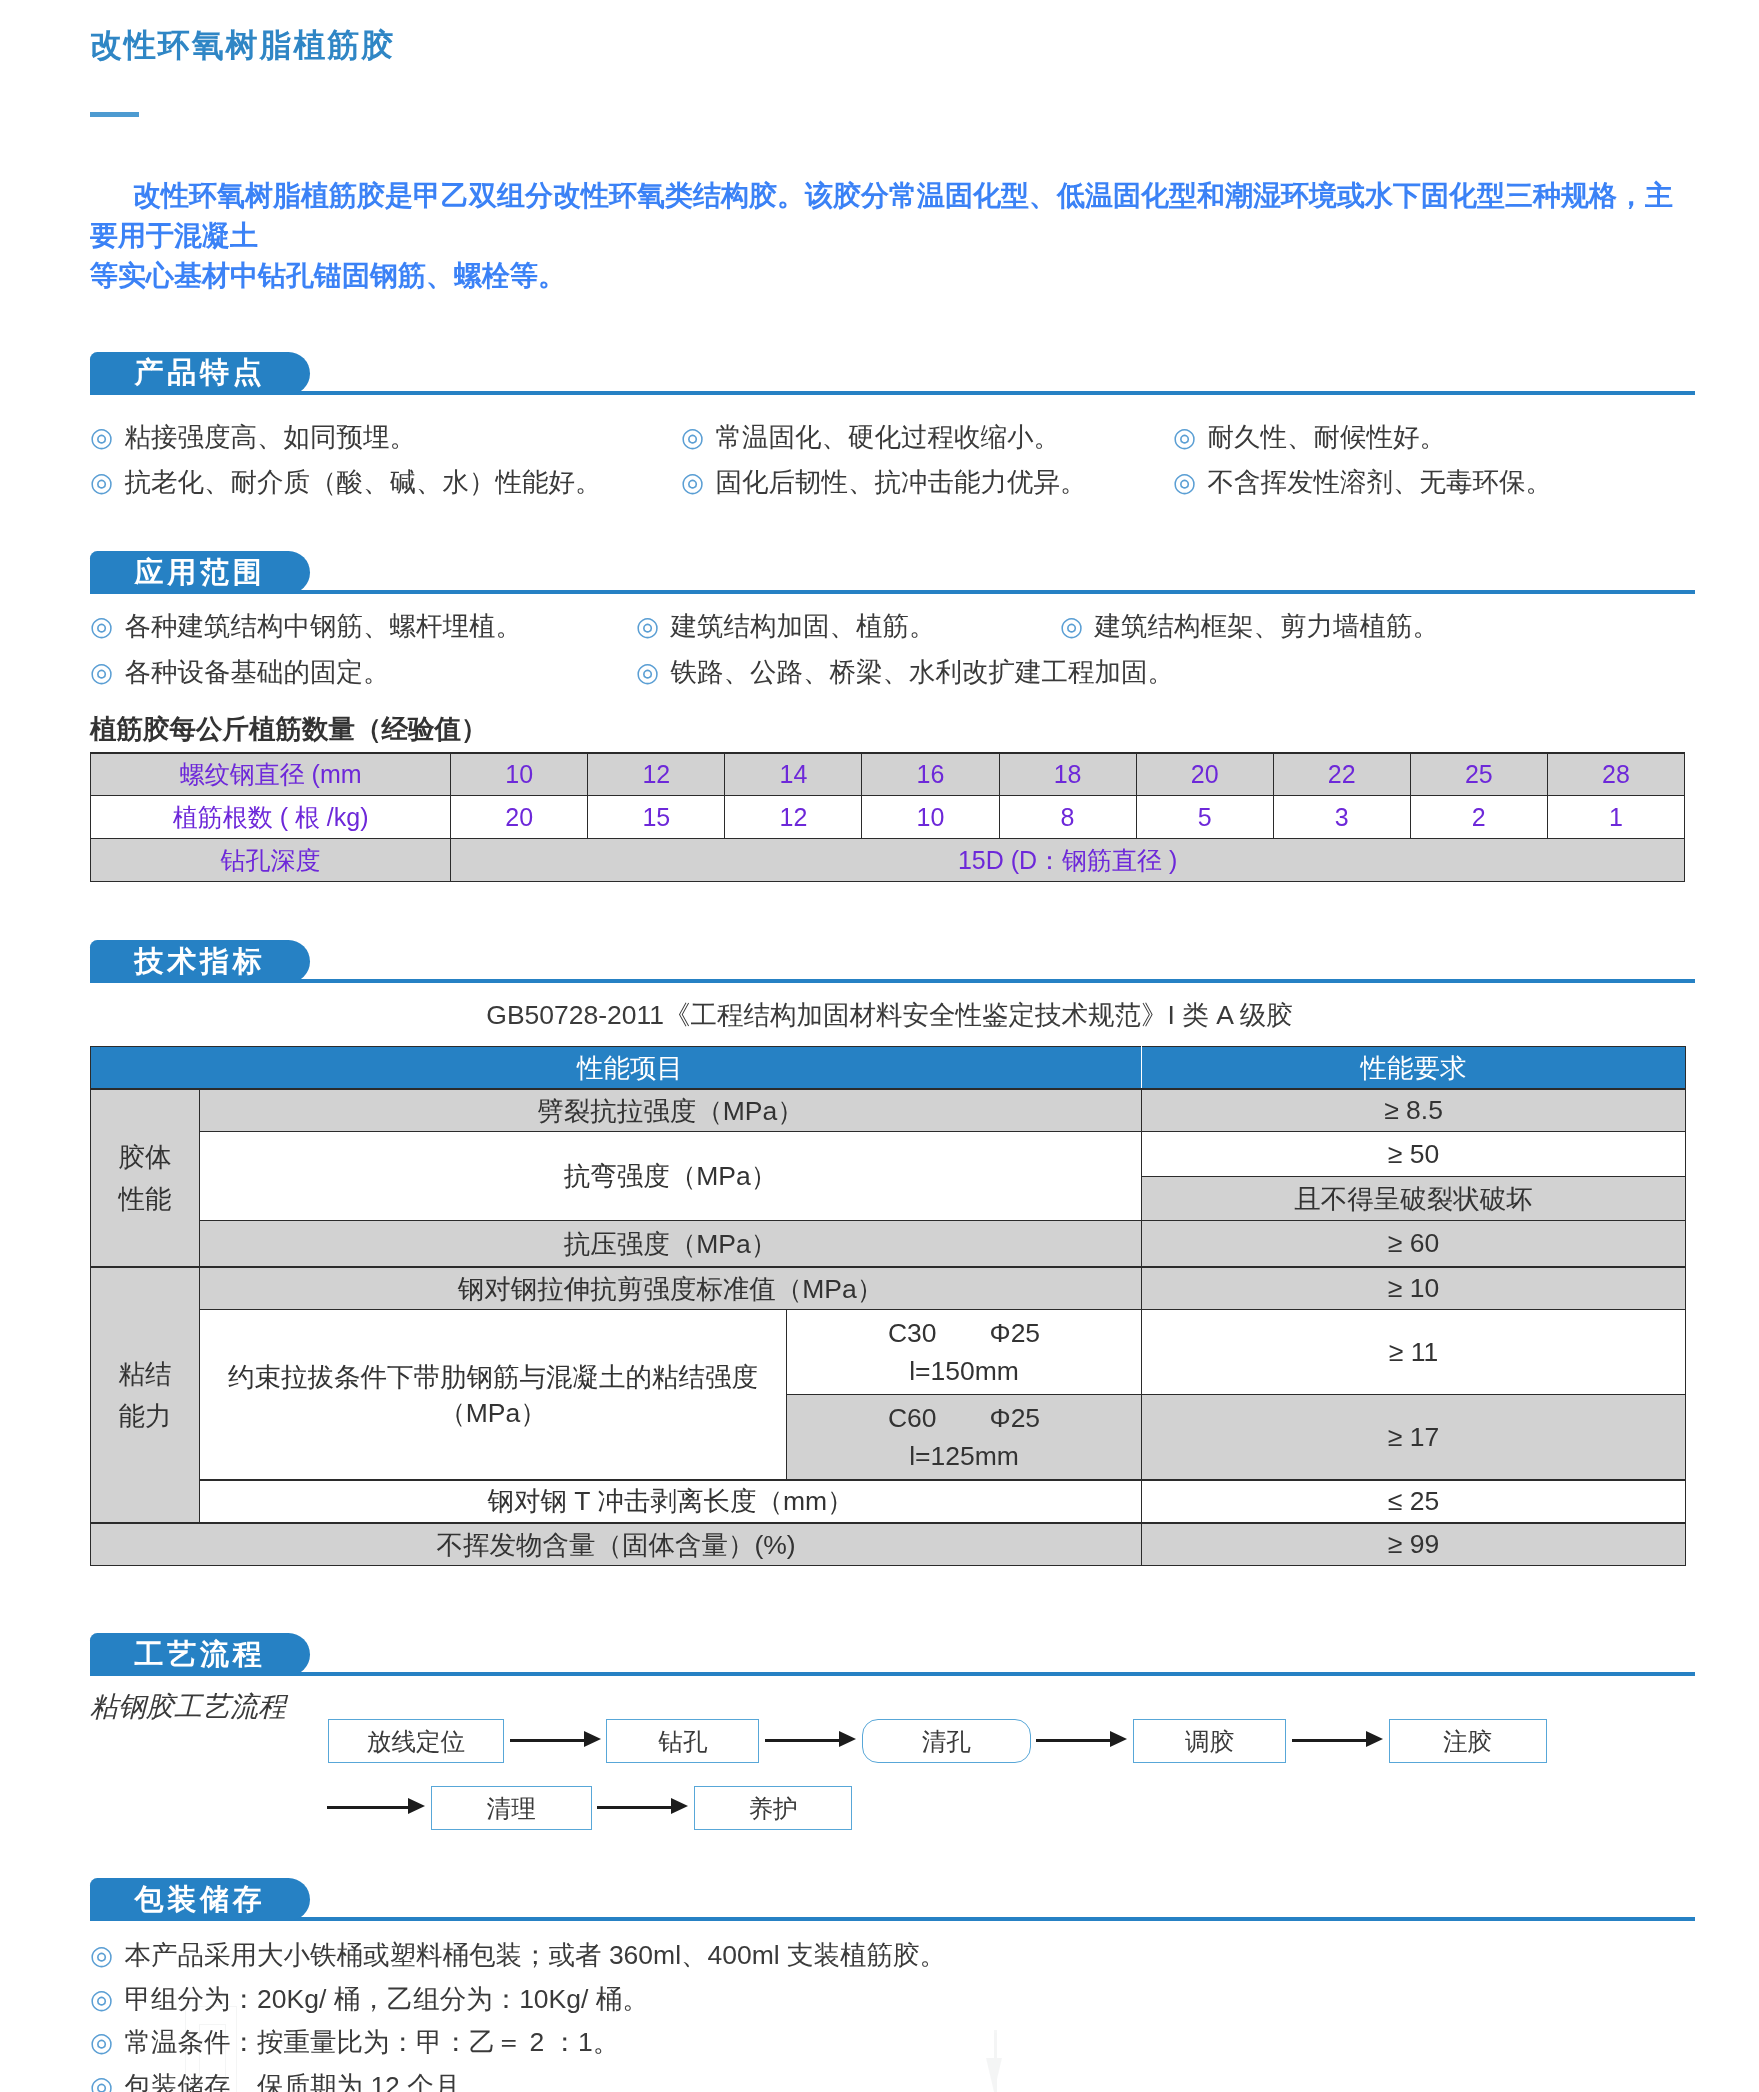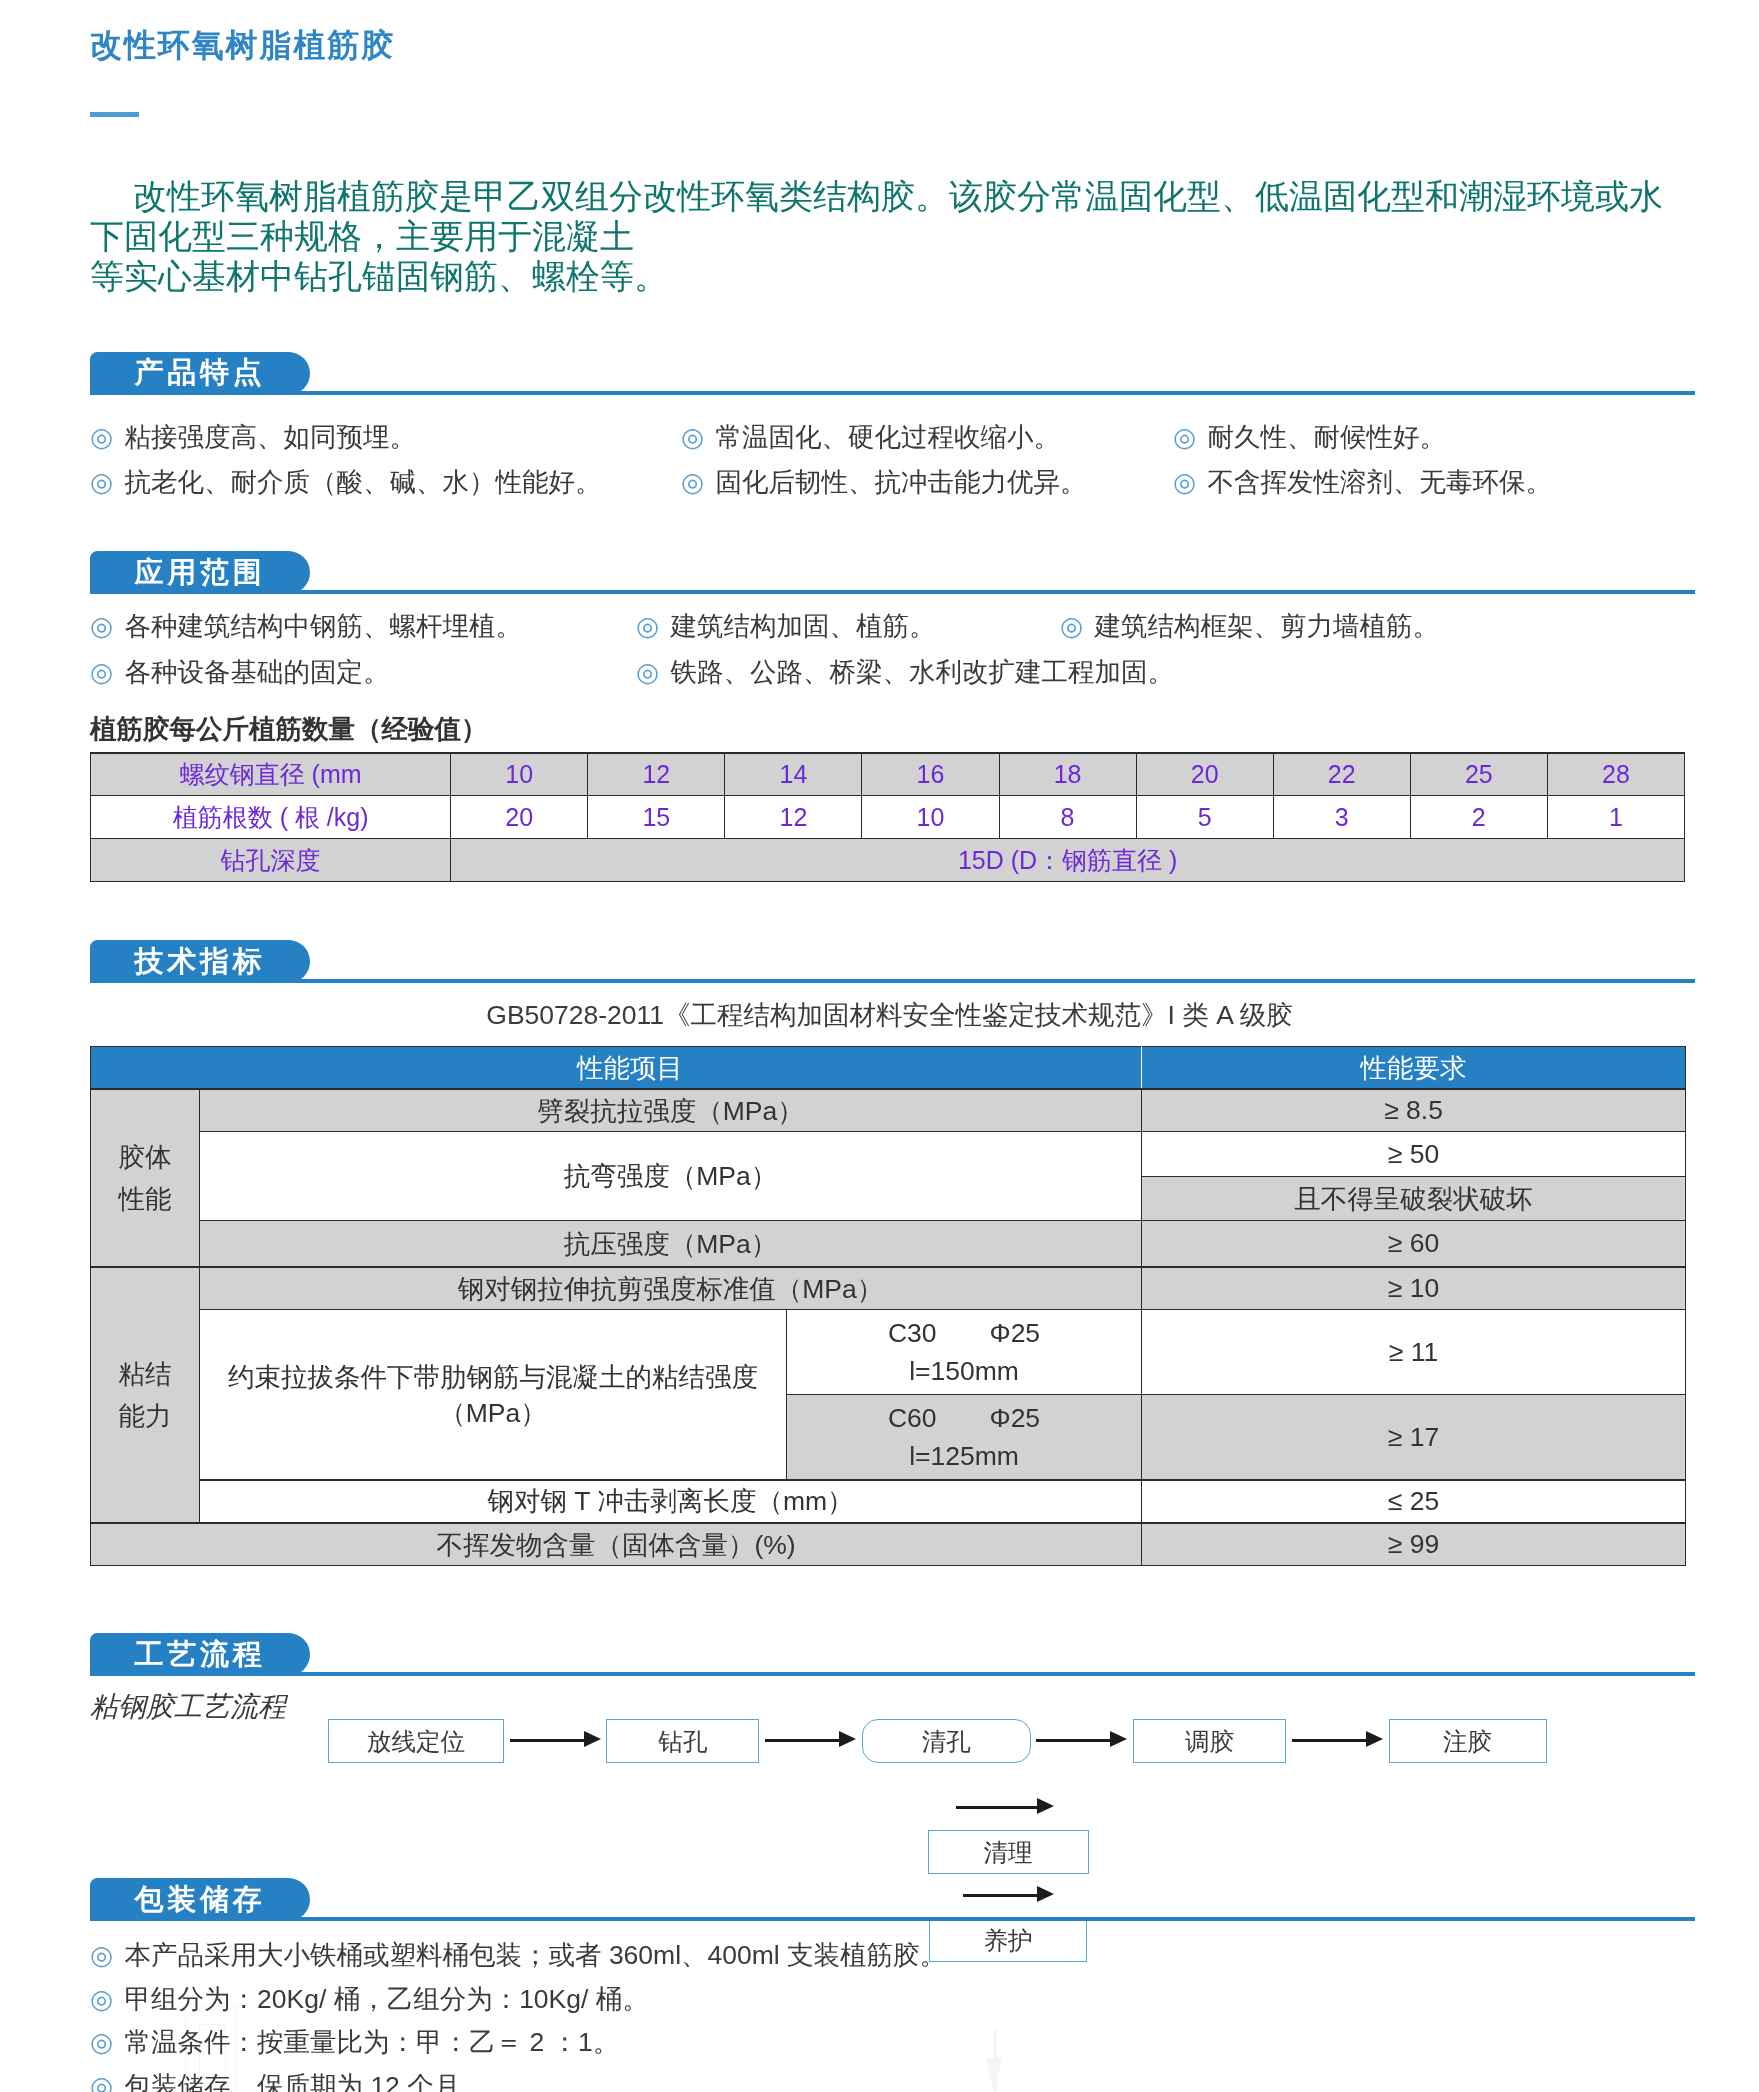--- a/index.html
+++ b/index.html
@@ -10,21 +10,21 @@
     color:#3a3a3a;
   }
   .page { position:relative; width:100%; height:100%; padding:21px 70px 0 90px; }
 
   
   .page-title { font-size:32px; line-height:49px; font-weight:bold; color:#2f86c5; letter-spacing:1.9px; }
   .title-underline { width:49px; height:4.7px; background:#4d9bd1; margin-top:42px; }
 
   
   .intro { margin-top:59px; }
-  .intro p { font-size:34px; line-height:40px; color:#0f766e; }
+  .intro p { font-size:28px; line-height:40px; color:#3b82f6;font-weight:bold; }
   .intro p.ind { text-indent:43px; }
 
   
   .sec-header { position:relative; height:53px; }
   .sec-line { position:absolute; left:0; right:-5.7px; bottom:0; height:3.8px; background:#2681c4; }
   .badge {
     position:absolute; left:0; bottom:0; width:220px; height:43px;
     background:#2681c4; color:#fff; font-size:29px; font-weight:bold; letter-spacing:3.8px;
     border-radius:9.5px 28px 28px 0;
     display:flex; align-items:center; justify-content:center;
@@ -67,21 +67,21 @@
   .spec-table tr.tk td { border-top:2.8px solid #2b2b2b; }
   .cat { background:#d2d2d2; padding:0 24.6px; line-height:42px; }
   .sub div { line-height:38px; }
   .r-tall td { height:85px; }
 
   
   .process-subtitle { margin-top:11.4px; font-size:28px; line-height:38px; color:#3a3a3a;font-style:italic; }
   .flow { margin-top:-6.6px; }
   .flow-row { display:flex; align-items:center; height:44px; }
   .flow-row.r1 { margin-left:238px; }
-  .flow-row.r2 { margin-left:237px; margin-top:23px;flex-direction:column; }
+  .flow-row.r2 { margin-left:237px; margin-top:23px; }
   .flow-box {
     height:44px; border:1.9px solid #58a7d8; background:#fff;
     display:flex; align-items:center; justify-content:center;
     font-size:24.6px; color:#3a3a3a; flex:none;
   }
   .fb1 { width:176px; } .fb2 { width:153px; } .fb3 { width:169px;border-radius:16px; }
   .fb4 { width:153px; } .fb5 { width:158px; }
   .fb6 { width:161px; } .fb7 { width:158px; }
   .flow-arrow { position:relative; width:91px; height:44px; margin:0 5.7px; flex:none; }
   .flow-arrow.lead { width:98px; margin:0 5.7px 0 0; }

